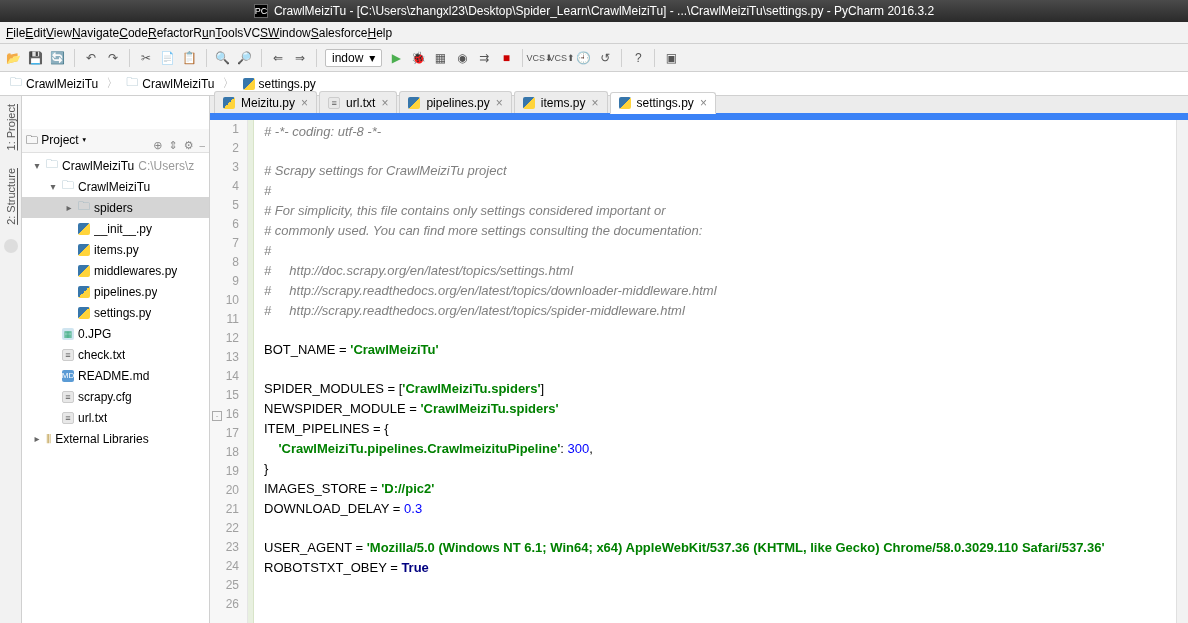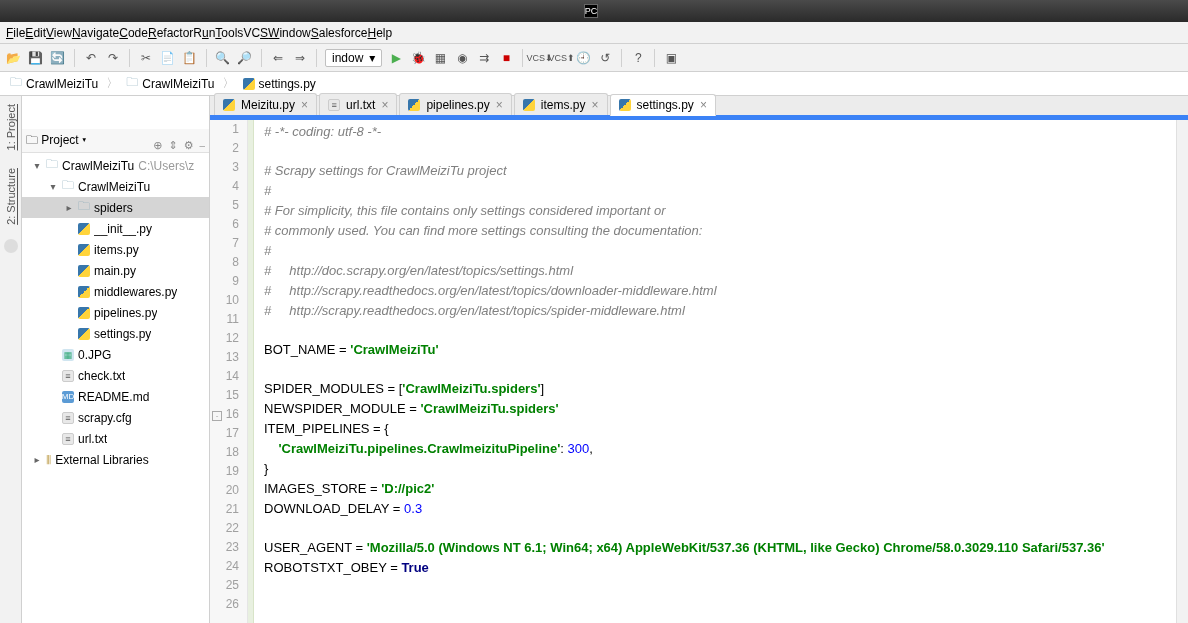--- a/index.html
+++ b/index.html
@@ -34,21 +34,21 @@
   .tw { display:inline-block; width: 10px; text-align:center; color:#666; font-size:10px; }
   .ind { display:inline-block; }
   .file-ico { width:12px; height:12px; display:inline-flex; align-items:center; justify-content:center; font-size:9px; border-radius:2px; }
   .txt-ico { background:#e8e8e8; color:#555; border:1px solid #ccc; }
   .md-ico { background:#5b9bd5; color:#fff; font-size:8px; }
   .jpg-ico { background:#d0e5f0; color:#3a7; }
   .lib-ico { color:#c0a050; }
   .tree-label { overflow:hidden; text-overflow:ellipsis; }
   .tree-path { color:#999; }
   .editor-area { flex: 1; display: flex; flex-direction: column; background:#fff; }
-  .tabs { height: 24px; display: flex; align-items: flex-end; border-bottom: 5px solid #3b82f6; background: #ececec; padding-left: 4px; }
+  .tabs { height: 24px; display: flex; align-items: flex-end; border-bottom: 7px solid #3b82f6; background: #ececec; padding-left: 4px; }
   .tab { height: 22px; display: inline-flex; align-items: center; gap: 6px; padding: 0 8px; border: 1px solid #d0d0d0; border-bottom: none; background: #ececec; margin-right: 2px; border-top-left-radius:3px; border-top-right-radius:3px; }
   .tab.active { background: #fff; border-bottom: 1px solid #fff; position: relative; top: 1px; }
   .tab .close { color:#888; cursor:default; }
   .code-wrap { flex:1; display:flex; overflow:hidden; }
   .side-guide { width: 6px; background: #e8f0e0; border-right:1px solid #d8e4c8; }
   .gutter { width: 38px; background: #f7f7f7; border-right: 1px solid #e5e5e5; text-align: right; color:#a0a0a0; font-family: "Consolas","Courier New",monospace; font-size:12px; padding-top:2px; }
   .gutter div { height: 19px; padding-right: 8px; position:relative; }
   .gmark { position:absolute; left:2px; top:4px; width:10px; height:10px; }
   .code { flex:1; font-family: "Consolas","Courier New",monospace; font-size:13px; padding: 2px 0 0 10px; line-height:19px; white-space: pre; overflow:hidden; }
   .cm { color:#808080; font-style:italic; }
@@ -56,20 +56,21 @@
   .str { color:#008000; font-weight:bold; }
   .num { color:#0000ff; }
   .fold { display:inline-block; width:10px; height:10px; border:1px solid #aaa; font-size:8px; line-height:8px; text-align:center; color:#aaa; margin-right:2px; vertical-align:middle; }
   .right-strip { width: 12px; background:#f2f2f2; border-left:1px solid #e0e0e0; }
 </style>
 </head>
 <body>
 
 <div class="titlebar">
   <span class="ico">PC</span>
+  <span>CrawlMeiziTu - [C:\Users\zhangxl23\Desktop\Spider_Learn\CrawlMeiziTu] - ...\CrawlMeiziTu\settings.py - PyCharm 2016.3.2</span>
 </div>
 
 <div class="menubar">
   <span><u>F</u>ile</span>
   <span><u>E</u>dit</span>
   <span><u>V</u>iew</span>
   <span><u>N</u>avigate</span>
   <span><u>C</u>ode</span>
   <span><u>R</u>efactor</span>
   <span>R<u>u</u>n</span>
@@ -177,26 +178,20 @@
           <span class="ind" style="width: 32px;"></span>
           <span class="tw"></span>
           <span class="py-ico"></span>
           <span class="tree-label"> __init__.py</span>
         </div>
         <div class="tree-row">
           <span class="ind" style="width: 32px;"></span>
           <span class="tw"></span>
           <span class="py-ico"></span>
           <span class="tree-label"> items.py</span>
-        </div>
-        <div class="tree-row">
-          <span class="ind" style="width: 32px;"></span>
-          <span class="tw"></span>
-          <span class="py-ico"></span>
-          <span class="tree-label"> main.py</span>
         </div>
         <div class="tree-row">
           <span class="ind" style="width: 32px;"></span>
           <span class="tw"></span>
           <span class="py-ico"></span>
           <span class="tree-label"> middlewares.py</span>
         </div>
         <div class="tree-row">
           <span class="ind" style="width: 32px;"></span>
           <span class="tw"></span>

